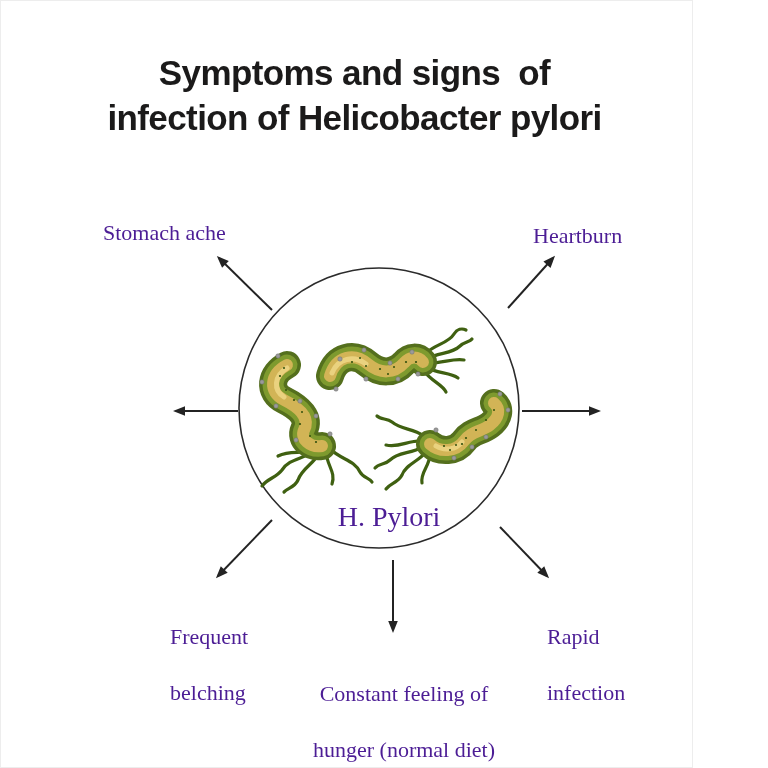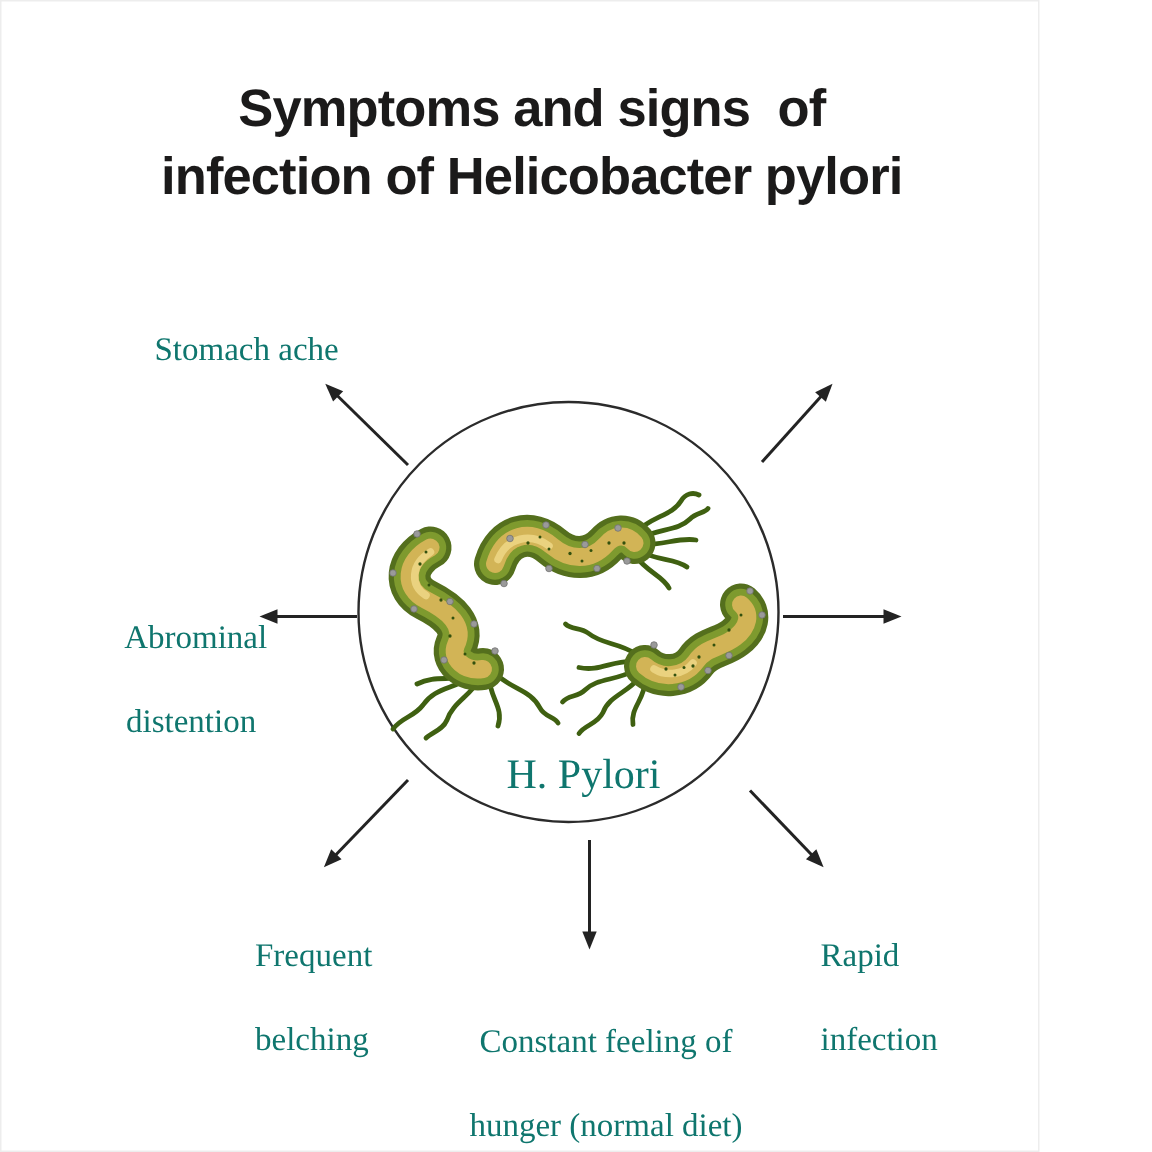--- a/index.html
+++ b/index.html
@@ -10,21 +10,21 @@
   }
   .title{
     position:absolute;top:50px;left:0;right:0;text-align:center;
     font-family:"Liberation Sans", sans-serif;font-weight:bold;
     font-size:35px;line-height:45px;letter-spacing:-0.6px;color:#1b1a1a;
     transform:translateX(8px);
   }
   .title-line{white-space:pre;display:block;}
   .art{position:absolute;left:0;top:0;width:768px;height:768px;}
   .lbl{
-    position:absolute;font-size:22px;line-height:28px;color:#0f766e;
+    position:absolute;font-size:22px;line-height:28px;color:#4c1d95;
     white-space:pre;
   }
   .lbl-stomach{left:103px;top:219px;}
   .lbl-heartburn{left:533px;top:222px;}
   .lbl-abdominal{left:62px;top:383px;}
   .lbl-diarrhea{left:612px;top:385px;}
   .lbl-belching{left:148px;top:595px;}
   .lbl-hunger{left:283px;top:652px;width:220px;text-align:center;}
   .lbl-rapid{left:525px;top:595px;width:120px;}
   .lbl-hpylori{left:314px;top:503px;width:150px;text-align:center;font-size:28px;}
@@ -158,25 +158,22 @@
           <circle cx="454" cy="458" r="2.2"></circle>
           <circle cx="472" cy="447" r="2.2"></circle>
         <circle cx="486" cy="437" r="2.2"></circle>
           <circle cx="500" cy="394" r="2.2"></circle>
           <circle cx="508" cy="410" r="2.2"></circle>
       </g>
     </g>
   </svg>
 
   <div class="lbl lbl-stomach">Stomach ache</div>
+  <div class="lbl lbl-heartburn">Heartburn</div>
 
-  <div class="lbl lbl-abdominal">
-    <span>Abrominal</span><br>
-    <span>distention</span>
-  </div>
 
 
   <div class="lbl lbl-belching">
     <span>Frequent</span><br>
     <span>belching</span>
   </div>
 
   <div class="lbl lbl-hunger">
     <span>Constant feeling of</span><br>
     <span>hunger (normal diet)</span>

